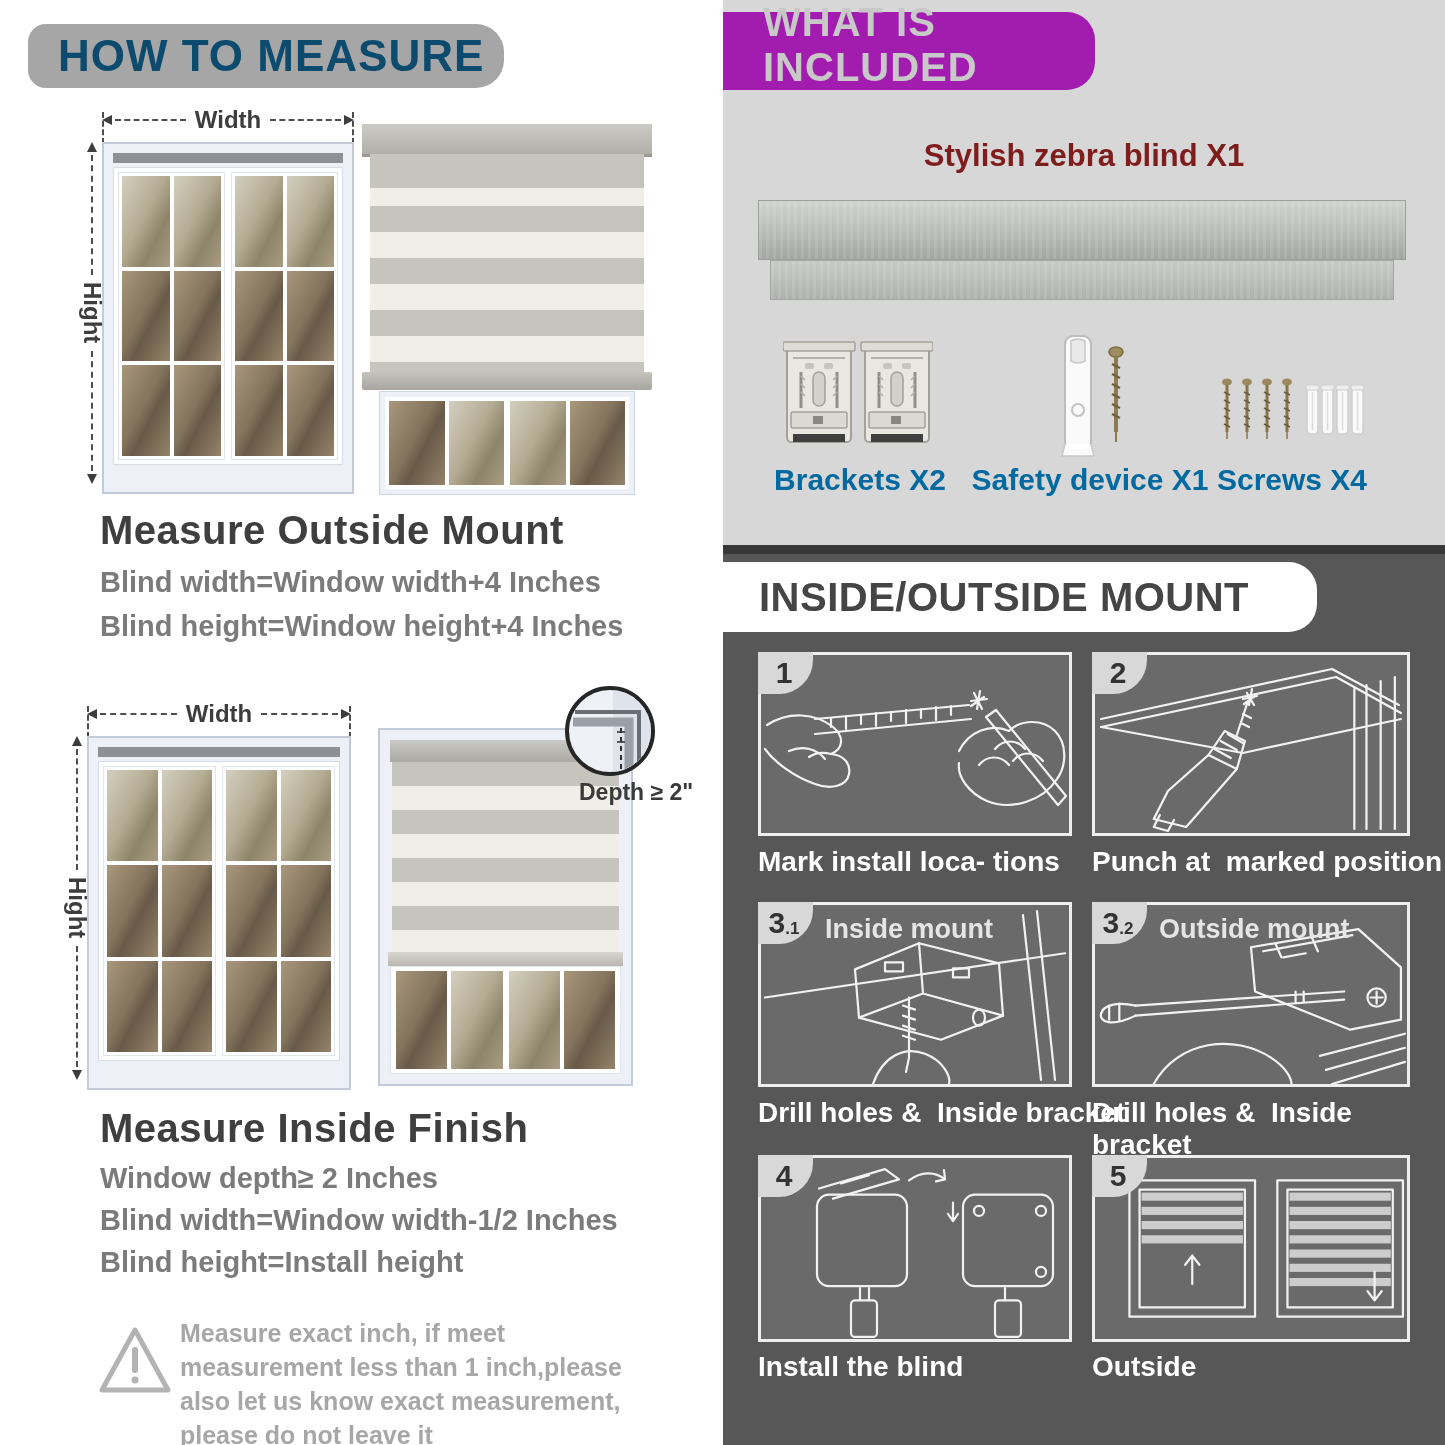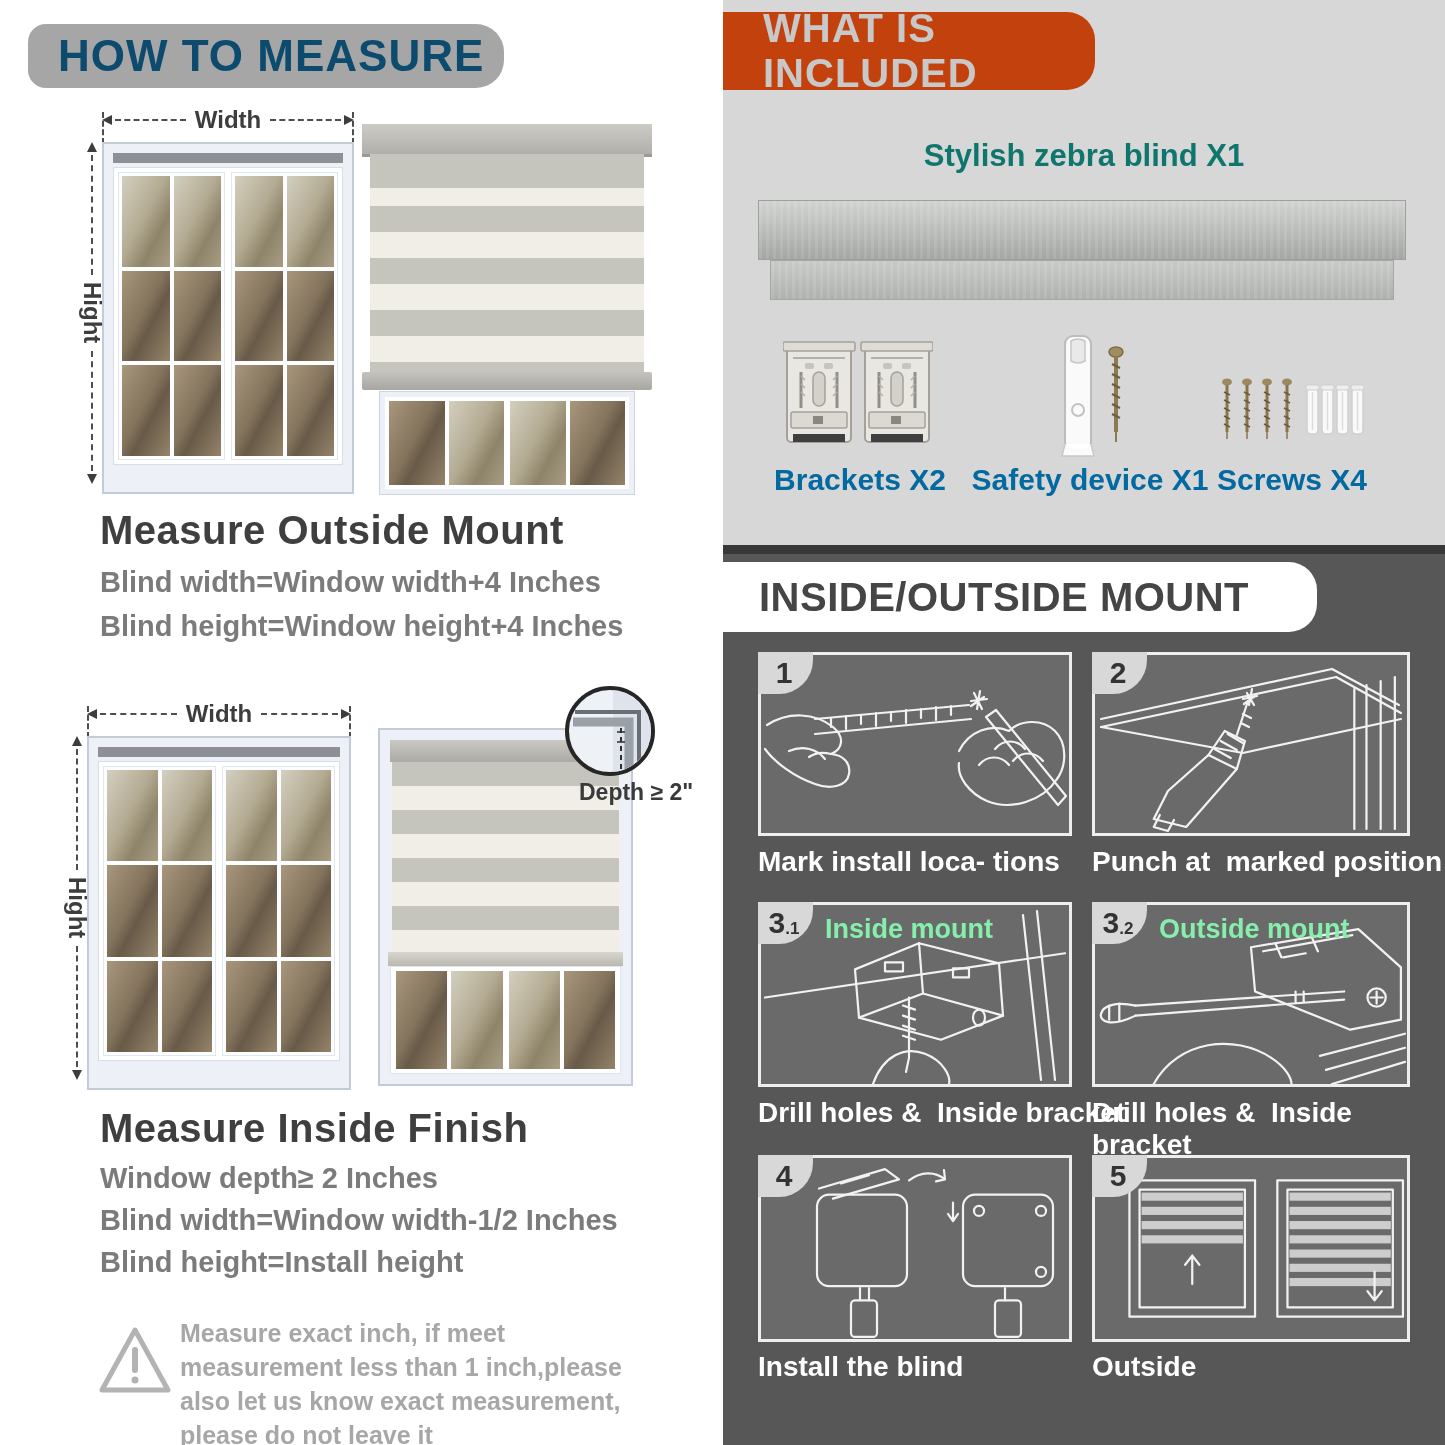--- a/index.html
+++ b/index.html
@@ -66,24 +66,24 @@
   .panes2 .mini-sash .pane{flex:1;}
 
   .mag{left:565px;top:686px;width:90px;height:90px;border-radius:50%;border:4px solid #262626;background:#eef1f6;
        overflow:hidden;z-index:6;box-sizing:border-box;}
   .depth{left:579px;top:779px;font-size:23px;font-weight:700;color:#3a3a3a;z-index:6;}
 
   .warn-text{left:180px;top:1316px;width:470px;font-size:25px;font-weight:700;color:#a7a7a7;line-height:34px;}
 
   
   .rpanel{left:723px;top:0;width:722px;height:548px;background:#d7d7d7;}
-  .rhead{left:723px;top:12px;width:372px;height:78px;background:#c2410c;border-radius:0 28px 28px 0;
-         display:flex;align-items:center;padding-left:40px;box-sizing:border-box;}
+  .rhead{left:723px;top:12px;width:372px;height:78px;background:#a21caf;border-radius:0 28px 28px 0;
+         display:flex;align-items:flex-end;padding-left:40px;box-sizing:border-box;}
   .rhead span{color:#c8c8c8;font-size:40px;font-weight:800;letter-spacing:1px;}
-  .product{left:723px;top:138px;width:722px;text-align:center;font-size:31px;font-weight:700;color:#0f766e;}
+  .product{left:723px;top:138px;width:722px;text-align:center;font-size:31px;font-weight:700;color:#7f1d1d;}
   .bar-main{left:758px;top:200px;width:648px;height:60px;background:linear-gradient(180deg,#d0d3cf,#b8bbb7 55%,#a3a6a2);
             border:1px solid #9da09c;box-sizing:border-box;
             background-image:repeating-linear-gradient(90deg,rgba(255,255,255,.10) 0 3px,rgba(0,0,0,0) 3px 7px),
                              linear-gradient(180deg,#d0d3cf,#b8bbb7 55%,#a3a6a2);}
   .bar-sub{left:770px;top:260px;width:624px;height:40px;background:linear-gradient(180deg,#c7cac6,#aeb1ad);
            border:1px solid #a3a6a2;box-sizing:border-box;
            background-image:repeating-linear-gradient(90deg,rgba(255,255,255,.10) 0 3px,rgba(0,0,0,0) 3px 7px),
                             linear-gradient(180deg,#c7cac6,#aeb1ad);}
   .item-label{top:463px;text-align:center;font-size:30px;font-weight:700;color:#0369a1;}
 
@@ -92,21 +92,21 @@
   .dpanel{left:723px;top:554px;width:722px;height:891px;background:#575757;}
   .dhead{left:723px;top:562px;width:594px;height:70px;background:#fff;border-radius:0 28px 28px 0;
          display:flex;align-items:center;padding-left:36px;box-sizing:border-box;z-index:2;}
   .dhead span{color:#454545;font-size:40px;font-weight:800;letter-spacing:.5px;}
 
   .step{position:absolute;background:#6a6a6a;border:3px solid #eeeeee;box-sizing:border-box;z-index:2;}
   .badge{position:absolute;top:-3px;left:-3px;min-width:42px;height:42px;background:#d8d8d8;
          border-radius:0 0 34px 0;display:flex;align-items:center;justify-content:center;
          color:#333;font-weight:800;font-size:30px;padding:0 8px 0 5px;z-index:3;}
   .badge .sub{font-size:17px;font-weight:800;align-self:flex-end;margin-bottom:5px;}
-  .step-title{position:absolute;top:9px;left:64px;color:#86efac;font-size:27px;font-weight:700;z-index:3;white-space:nowrap;}
+  .step-title{position:absolute;top:9px;left:64px;color:#e5e5e5;font-size:27px;font-weight:700;z-index:3;white-space:nowrap;}
   .caption{position:absolute;color:#fff;font-size:28px;font-weight:700;white-space:pre-wrap;z-index:2;}
   .art{position:absolute;inset:0;width:100%;height:100%;}
   .ln{fill:none;stroke:#f2f2f2;stroke-width:2.2;stroke-linecap:round;stroke-linejoin:round;}
   .fl{fill:#d6d6d6;stroke:none;opacity:.92;}
 </style>
 </head>
 <body>
 
 <div class="canvas">
 

